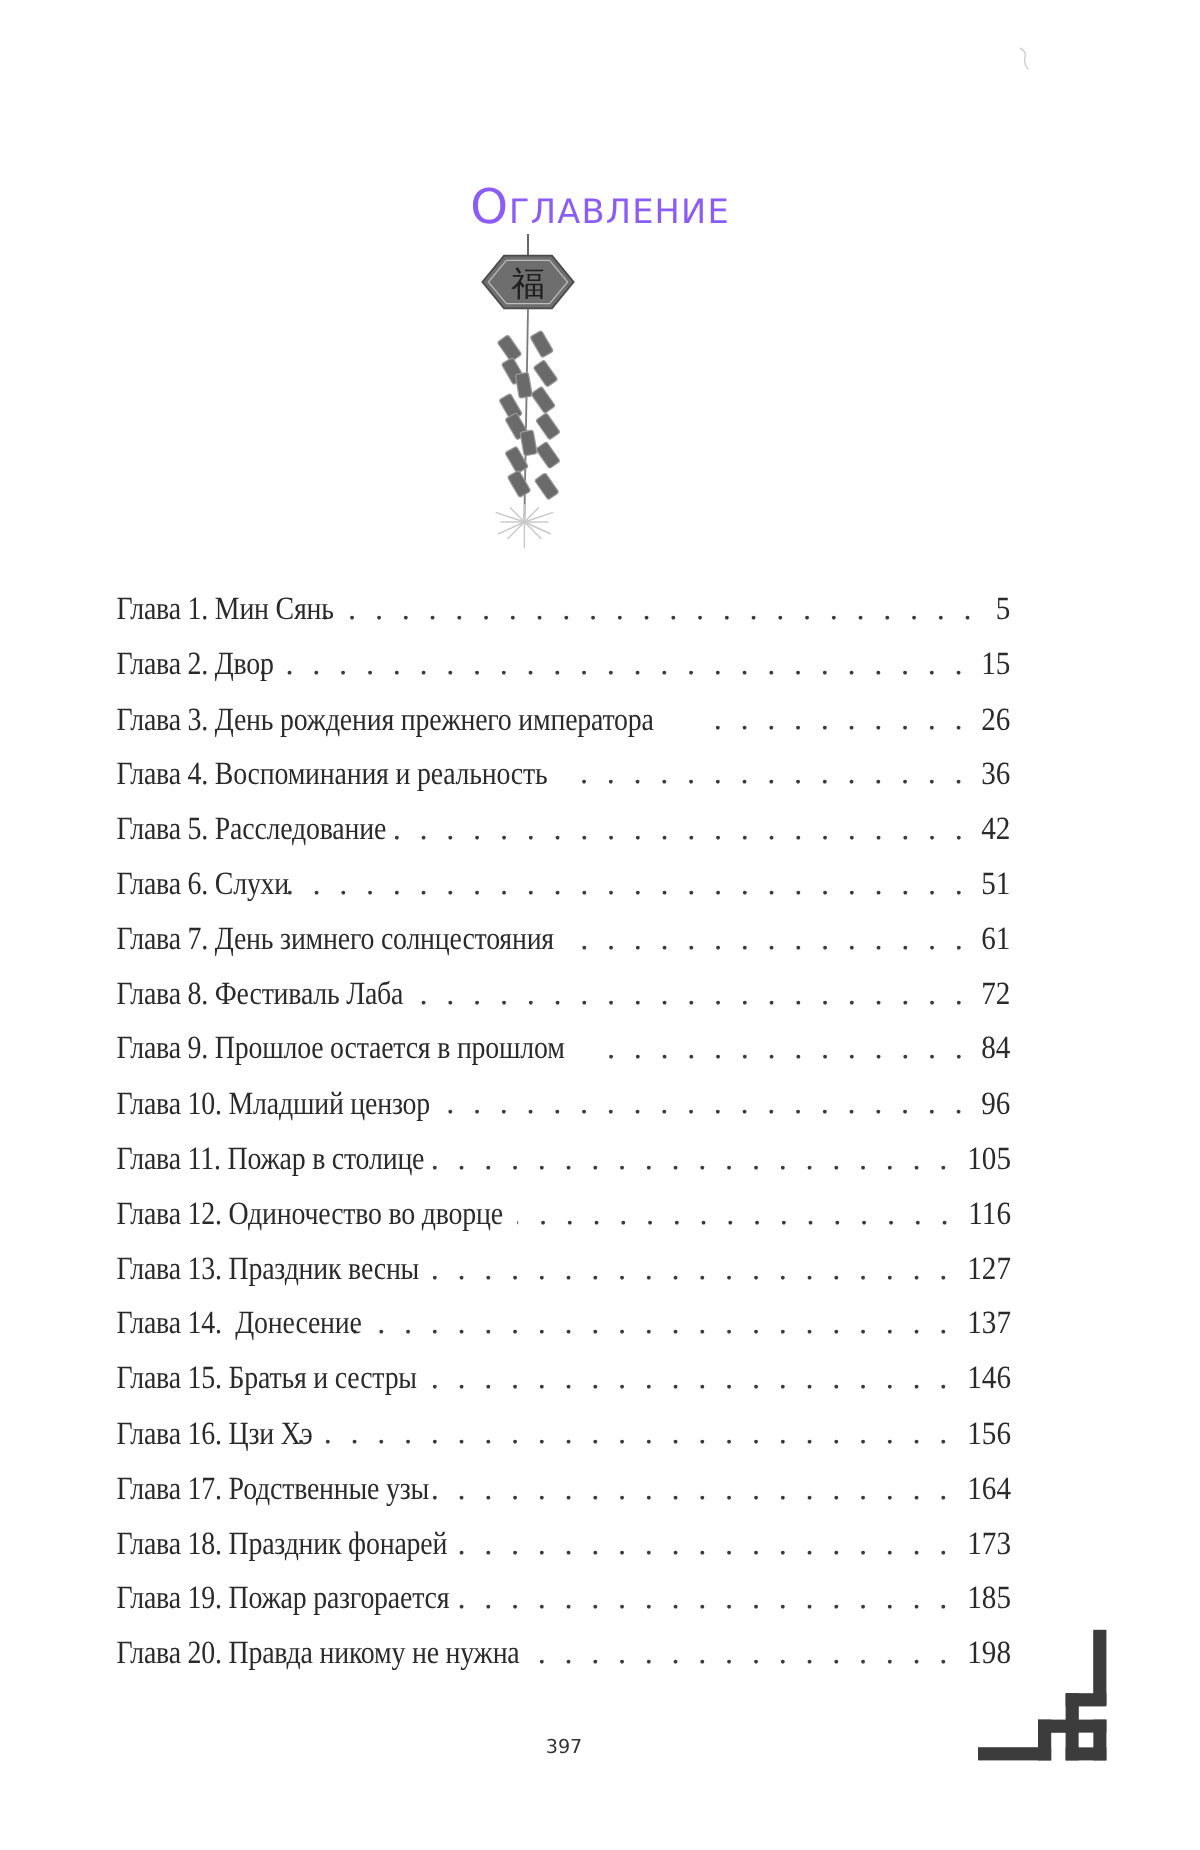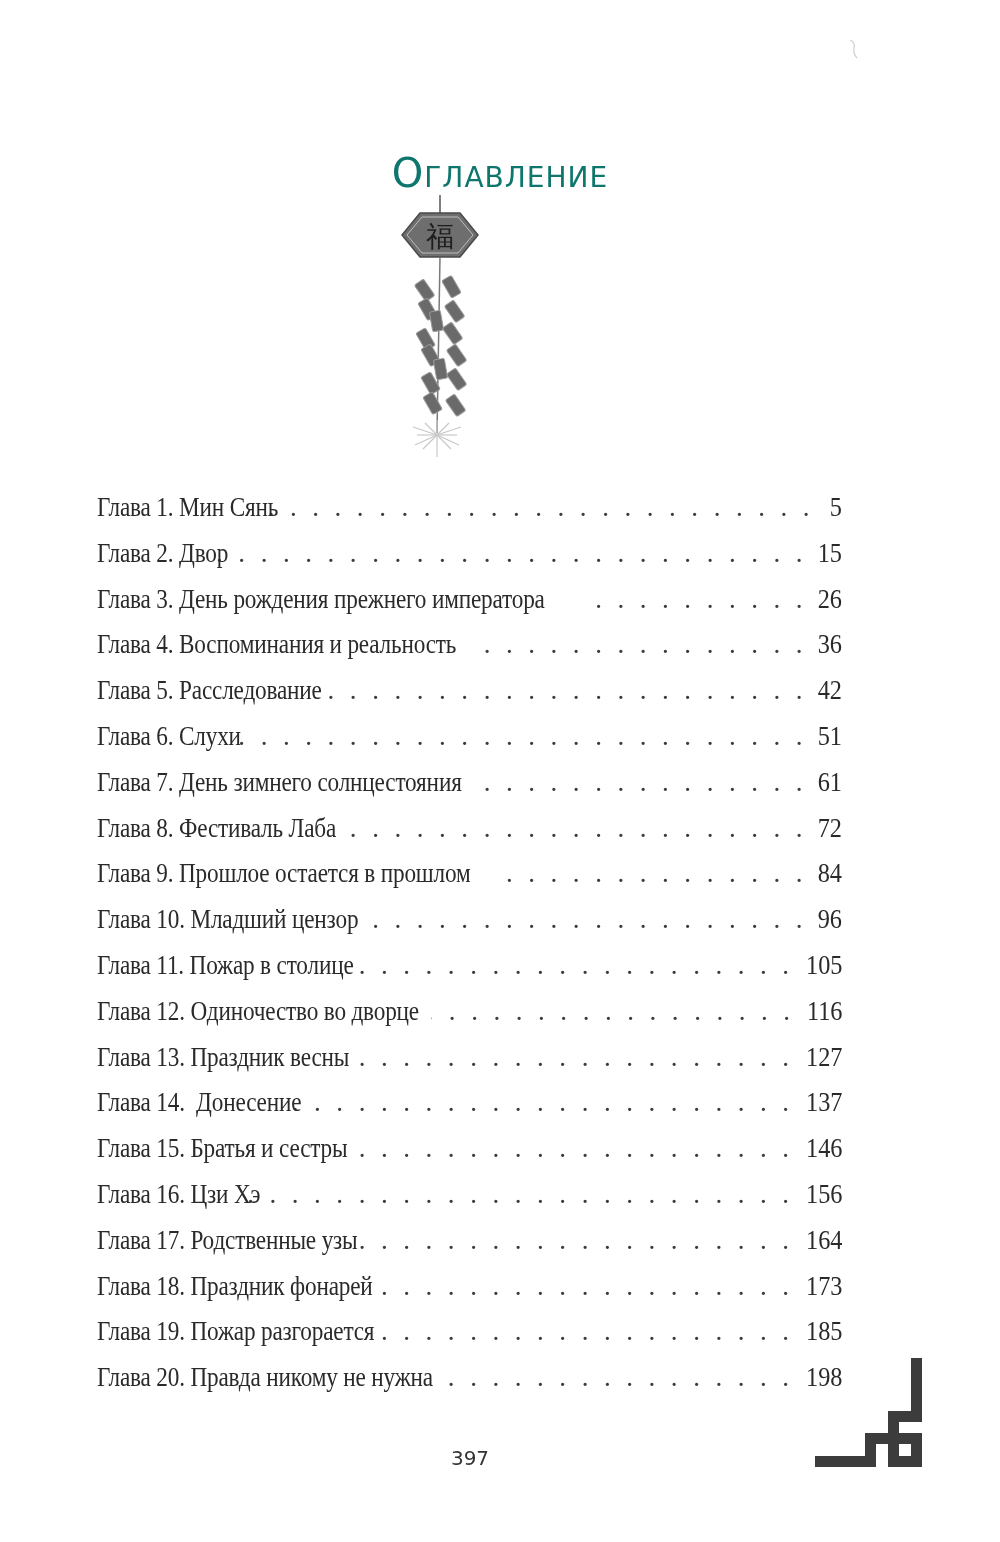--- a/index.html
+++ b/index.html
@@ -16,21 +16,21 @@
     }
     .page-title {
       position: absolute;
       top: 150px;
       left: 0;
       width: 1000px;
       text-align: center;
       font-family: "DejaVu Sans", sans-serif;
       font-size: 40px;
       letter-spacing: 1px;
-      color: #0f766e;
+      color: #8b5cf6;
       font-variant: small-caps;
     }
     .ornament {
       position: absolute;
       left: 385px;
       top: 195px;
       width: 110px;
       height: 290px;
     }
     .toc {
@@ -71,21 +71,21 @@
       transform: scaleX(0.9);
       transform-origin: right center;
     }
     .page-number {
       position: absolute;
       top: 1446px;
       left: 0;
       width: 940px;
       text-align: center;
       font-family: "DejaVu Sans", sans-serif;
-      font-size: 20px;
+      font-size: 16px;
       color: #333;
     }
     .corner-ornament {
       position: absolute;
       left: 815px;
       top: 1358px;
       width: 110px;
       height: 115px;
     }
     .scan-mark {

